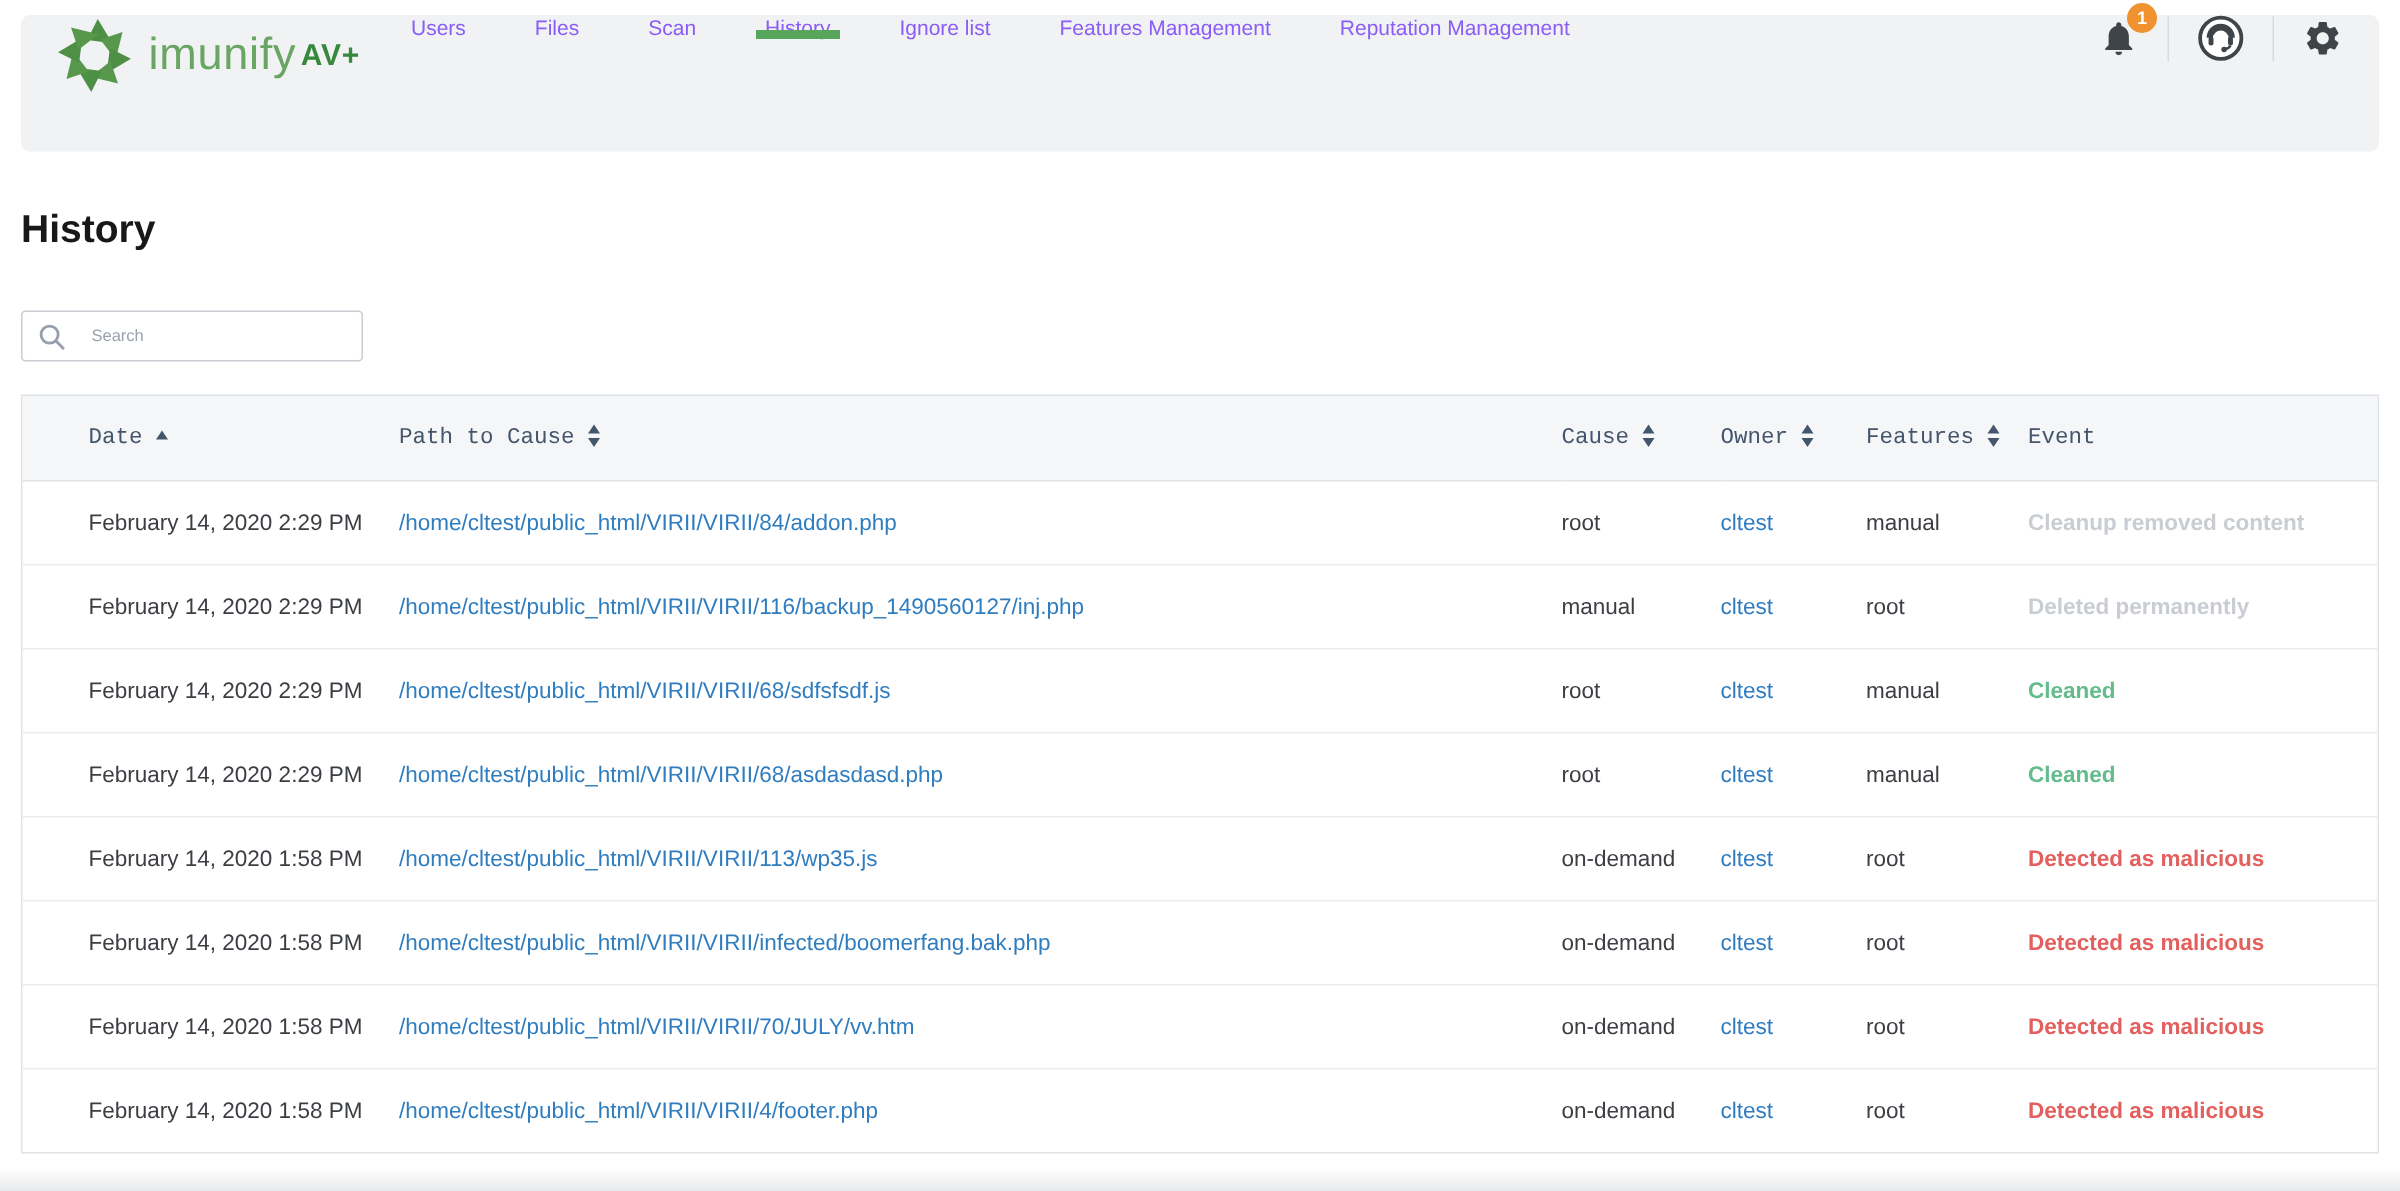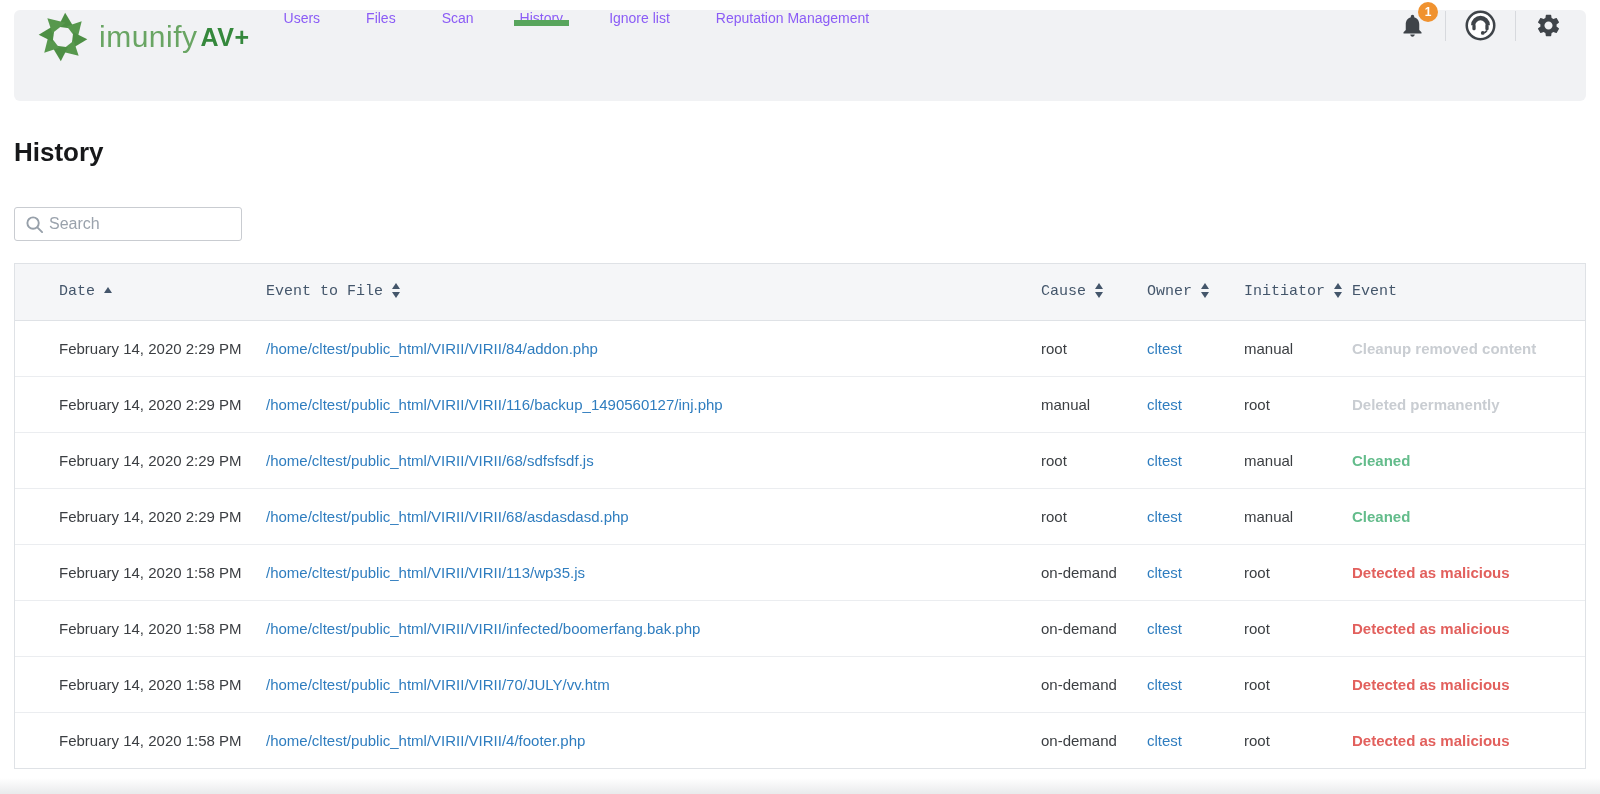--- a/index.html
+++ b/index.html
@@ -6,43 +6,43 @@
   html,body { width:1600px; height:794px; background:#ffffff; overflow:hidden;
               font-family:"Liberation Sans","DejaVu Sans",sans-serif; }
   .page { padding:10px 14px 0 14px; position:relative; height:794px; }
 
   
   .topbar { height:91px; background:#f1f2f4; border-radius:6px;
             display:flex; align-items:flex-start; }
   .logo { display:flex; align-items:center; margin-left:22px; cursor:default; }
   .logo svg { width:54px; height:54px; }
   .logo-name { margin-left:9px; font-size:30px; font-weight:400; color:#69a563; letter-spacing:.5px; }
-  .logo-suffix { font-size:25px; font-weight:700; color:#35883c; margin-left:3px; letter-spacing:.5px; }
+  .logo-suffix { font-size:20px; font-weight:700; color:#35883c; margin-left:3px; letter-spacing:.5px; }
 
   .nav { display:flex; margin-left:11px; }
   .nav-item { position:relative; display:flex; align-items:center; padding:0 23px;
               font-size:14px; color:#8b5cf6; cursor:pointer; white-space:nowrap; }
   .nav-item.active::after { content:""; position:absolute; left:17px; right:17px; bottom:0;
                             height:6px; background:#58a55c; }
 
   .topbar-right { margin-left:auto; display:flex; align-items:center; margin-right:24px; }
   .icon-btn { position:relative; padding:0 19px; display:flex; align-items:center; cursor:pointer; }
   .vsep { width:1px; height:30px; background:#d7d9dd; }
   .badge { position:absolute; top:-10px; right:7px; min-width:20px; height:20px; border-radius:50%;
            background:#f0922f; color:#fff; font-size:12px; font-weight:700;
            display:flex; align-items:center; justify-content:center; }
 
   
   h1 { margin-top:36px; font-size:26px; font-weight:700; color:#17181a; }
   .search-box { margin-top:39px; width:228px; height:34px; background:#fff;
                 border:1px solid #c9ccd1; border-radius:3px;
                 display:flex; align-items:center; padding:0 10px; }
   .search-box svg { flex:none; }
-  .search-box input { border:none; outline:none; background:transparent; margin-left:5px;
-                      font-size:16px; color:#0f766e; width:100%;
+  .search-box input { border:none; outline:none; background:transparent; margin-left:17px;
+                      font-size:11px; color:#0f766e; width:100%;
                       font-family:"Liberation Sans","DejaVu Sans",sans-serif; }
   .search-box input::placeholder { color:#9aa2ac; }
 
   
   .table-wrap { margin-top:22px; border:1px solid #dfe2e6; }
   table { width:100%; border-collapse:collapse; table-layout:fixed; font-size:15px; }
   thead th { background:#f5f6f8; height:56px; text-align:left; font-weight:400;
              color:#44566b; border-bottom:1px solid #dfe2e6; cursor:pointer;font-family:Liberation Mono, monospace; }
   tbody td { height:56px; border-top:1px solid #ebedf0; color:#3b3e42; }
   tbody tr:first-child td { border-top:none; }
@@ -86,20 +86,21 @@
       <span class="logo-name">imunify</span>
       <span class="logo-suffix">AV+</span>
     </div>
 
     <nav class="nav">
       <div class="nav-item">Users</div>
       <div class="nav-item">Files</div>
       <div class="nav-item">Scan</div>
       <div class="nav-item active">History</div>
       <div class="nav-item">Ignore list</div>
+      <div class="nav-item">Features Management</div>
       <div class="nav-item">Reputation Management</div>
     </nav>
 
     <div class="topbar-right">
       <div class="icon-btn">
         <svg width="27" height="27" viewBox="0 0 24 24">
           <path fill="#3f4449" d="M12 22c1.1 0 2-.9 2-2h-4c0 1.1.89 2 2 2zm6-6v-5c0-3.07-1.64-5.64-4.5-6.32V4c0-.83-.67-1.5-1.5-1.5s-1.5.67-1.5 1.5v.68C7.63 5.36 6 7.92 6 11v5l-2 2v1h16v-1l-2-2z"></path>
         </svg>
         <span class="badge">1</span>
       </div>
@@ -145,39 +146,39 @@
           <col>
       </colgroup>
       <thead>
         <tr>
           <th>
             <span>Date</span><span class="sort">
                 <span class="tri-up"></span>
               </span>
           </th>
           <th>
-            <span>Event to File</span><span class="sort">
+            <span>Path to Cause</span><span class="sort">
                 <span class="tri-up"></span>
                 <span class="tri-down"></span>
               </span>
           </th>
           <th>
             <span>Cause</span><span class="sort">
                 <span class="tri-up"></span>
                 <span class="tri-down"></span>
               </span>
           </th>
           <th>
             <span>Owner</span><span class="sort">
                 <span class="tri-up"></span>
                 <span class="tri-down"></span>
               </span>
           </th>
           <th>
-            <span>Initiator</span><span class="sort">
+            <span>Features</span><span class="sort">
                 <span class="tri-up"></span>
                 <span class="tri-down"></span>
               </span>
           </th>
           <th>
             <span>Event</span>
           </th>
         </tr>
       </thead>
       <tbody>

